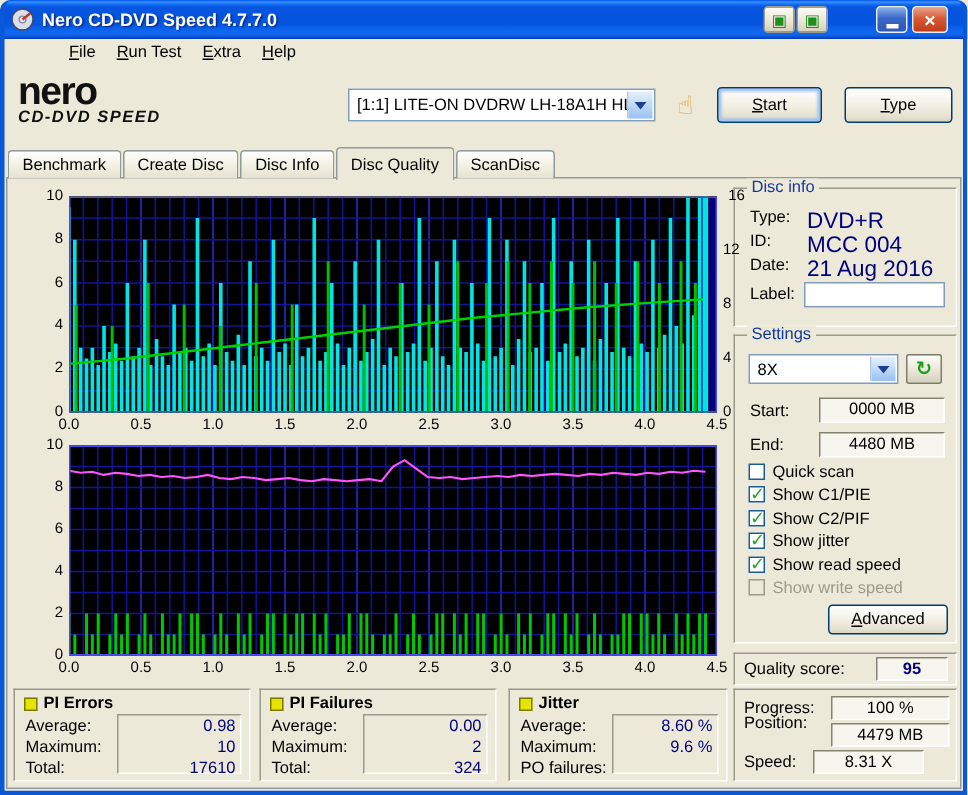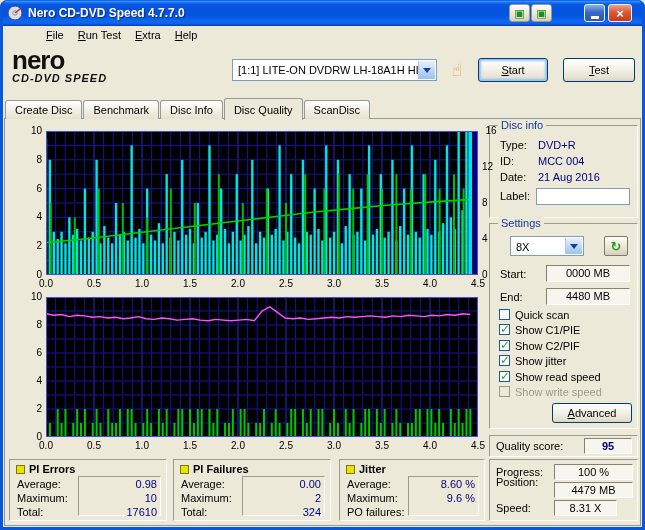--- a/index.html
+++ b/index.html
@@ -58,21 +58,21 @@
   .ptitle { position:absolute; left:6px; top:3px; display:flex; align-items:center; gap:4px; font-weight:bold; font-size:11px; }
   .swatch { width:9px; height:9px; border:1px solid #7A7A00; }
   .slabel { position:absolute; left:7px; font-size:11px; }
   .valbox { position:absolute; left:68px; right:5px; top:16px; bottom:4px; border:1px solid; border-color:#9C9A8C #FFFFFF #FFFFFF #9C9A8C; padding:0 3px; }
   .valrow { font-size:11px; color:#00007E; text-align:right; height:14px; line-height:14px; }
 
   
   .groupbox { position:absolute; left:484px; width:149px; border:1px solid; border-color:#9C9A8C #FFFFFF #FFFFFF #9C9A8C; }
   .legend { position:absolute; top:-7px; left:8px; background:#ECE9D8; padding:0 3px; font-size:11px; color:#123A9E; }
   .gl { position:absolute; left:10px; font-size:11px; }
-  .gv { position:absolute; left:48px; font-size:11px; color:#00007E; }
+  .gv { position:absolute; left:48px; font-size:15px; color:#00007E; }
   .label-input { position:absolute; left:46px; top:62px; width:94px; height:17px; background:#fff; border:1px solid #7F9DB9; font-size:11px; }
   .sunkfield { position:absolute; border:1px solid; border-color:#848270 #FFFFFF #FFFFFF #848270; background:#F7F6EE; font-size:11px; text-align:center; line-height:14px; }
   .mini-btn { position:absolute; left:114px; top:12px; width:24px; height:20px; border:1px solid #7C7A68; border-radius:2px;
     background:linear-gradient(#FDFDF8,#E8E5D4 60%,#D4D0BC); color:#1E9E1E; font-size:13px; font-weight:bold; }
   .cbrow { position:absolute; left:9px; height:13px; display:flex; gap:5px; font-size:11px; align-items:center; }
   .cbbox { width:11px; height:11px; background:#fff; border:1px solid #1D5A94; position:relative; flex:none; }
   .cbrow.checked .cbbox::after { content:"✓"; position:absolute; left:0; top:-3px; font-size:12px; font-weight:bold; color:#27A427; font-family:"DejaVu Sans",sans-serif; }
   .cbrow.disabled { color:#9D9A8B; }
   .cbrow.disabled .cbbox { border-color:#9D9A8B; background:#ECE9D8; }
   .advanced-btn { left:62px; top:179px; width:80px; height:20px; position:absolute; }
@@ -121,25 +121,25 @@
   </div>
 
   <div class="combo combo-main">
     <div class="combo-text">[1:1]   LITE-ON DVDRW LH-18A1H HL05</div>
     <div class="combo-arrow">
         <span class="tri"></span>
       </div>
   </div>
   <button class="hand-btn"><span>☝</span></button>
   <button class="xp-btn start-btn"><span class="btn-label">Start</span></button>
-  <button class="xp-btn exit-btn"><span class="btn-label">Test</span></button>
+  <button class="xp-btn exit-btn"><span class="btn-label">Type</span></button>
 
   <div class="tabstrip">
+    <div class="tab">Benchmark</div>
     <div class="tab">Create Disc</div>
-    <div class="tab">Benchmark</div>
     <div class="tab">Disc Info</div>
     <div class="tab selected">Disc Quality</div>
     <div class="tab">ScanDisc</div>
   </div>
 
   <div class="content">
 
     <div class="chart" style="left:41px;top:12px;width:432px;height:144px"><svg width="432" height="144">
           <rect x="0" y="0" width="432" height="144" fill="#000000"></rect>
           <line x1="0" y1="0" x2="0" y2="144" stroke="#2B2BD6" stroke-width="1"></line>
@@ -533,21 +533,21 @@
       <span class="gl" style="top:29px">ID:</span>
       <span class="gv" style="top:29px">MCC 004</span>
       <span class="gl" style="top:45px">Date:</span>
       <span class="gv" style="top:45px">21 Aug 2016</span>
       <span class="gl" style="top:64px">Label:</span>
       <input class="label-input" value="" style="">
     </div>
 
     <div class="groupbox" style="top:104px;height:206px">
       <span class="legend">Settings</span>
-      <div class="combo" style="left:20px;top:12px;width:74px;height:20px">
+      <div class="combo" style="left:9px;top:12px;width:100px;height:20px">
         <div class="combo-text">8X</div>
         <div class="combo-arrow">
             <span class="tri"></span>
           </div>
       </div>
       <button class="mini-btn"><span>↻</span></button>
       <span class="gl" style="top:44px">Start:</span>
       <div class="sunkfield" style="left:56px;top:41px;width:84px;height:17px">0000 MB</div>
       <span class="gl" style="top:67px">End:</span>
       <div class="sunkfield" style="left:56px;top:64px;width:84px;height:17px">4480 MB</div>
@@ -584,21 +584,21 @@
       <span class="qlabel">Quality score:</span>
       <div class="sunkfield qval" style="left:94px;top:2px;width:48px;height:16px">95</div>
     </div>
 
     <div class="groupbox" style="top:340px;height:62px">
       <span class="prow-label" style="top:6px">Progress:</span>
       <div class="sunkfield" style="left:64px;top:4px;width:79px;height:16px">100 %</div>
       <span class="prow-label" style="top:16px">Position:</span>
       <div class="sunkfield" style="left:64px;top:22px;width:79px;height:16px">4479 MB</div>
       <span class="prow-label" style="top:42px">Speed:</span>
-      <div class="sunkfield" style="left:64px;top:40px;width:63px;height:16px">8.31 X</div>
+      <div class="sunkfield" style="left:52px;top:40px;width:74px;height:16px">8.31 X</div>
     </div>
 
   <div class="tick" style="left: 29px; top: 159px; width: 24px; text-align: center;">0.0</div>
       <div class="tick" style="left: 77px; top: 159px; width: 24px; text-align: center;">0.5</div>
       <div class="tick" style="left: 125px; top: 159px; width: 24px; text-align: center;">1.0</div>
       <div class="tick" style="left: 173px; top: 159px; width: 24px; text-align: center;">1.5</div>
       <div class="tick" style="left: 221px; top: 159px; width: 24px; text-align: center;">2.0</div>
       <div class="tick" style="left: 269px; top: 159px; width: 24px; text-align: center;">2.5</div>
       <div class="tick" style="left: 317px; top: 159px; width: 24px; text-align: center;">3.0</div>
       <div class="tick" style="left: 365px; top: 159px; width: 24px; text-align: center;">3.5</div>

